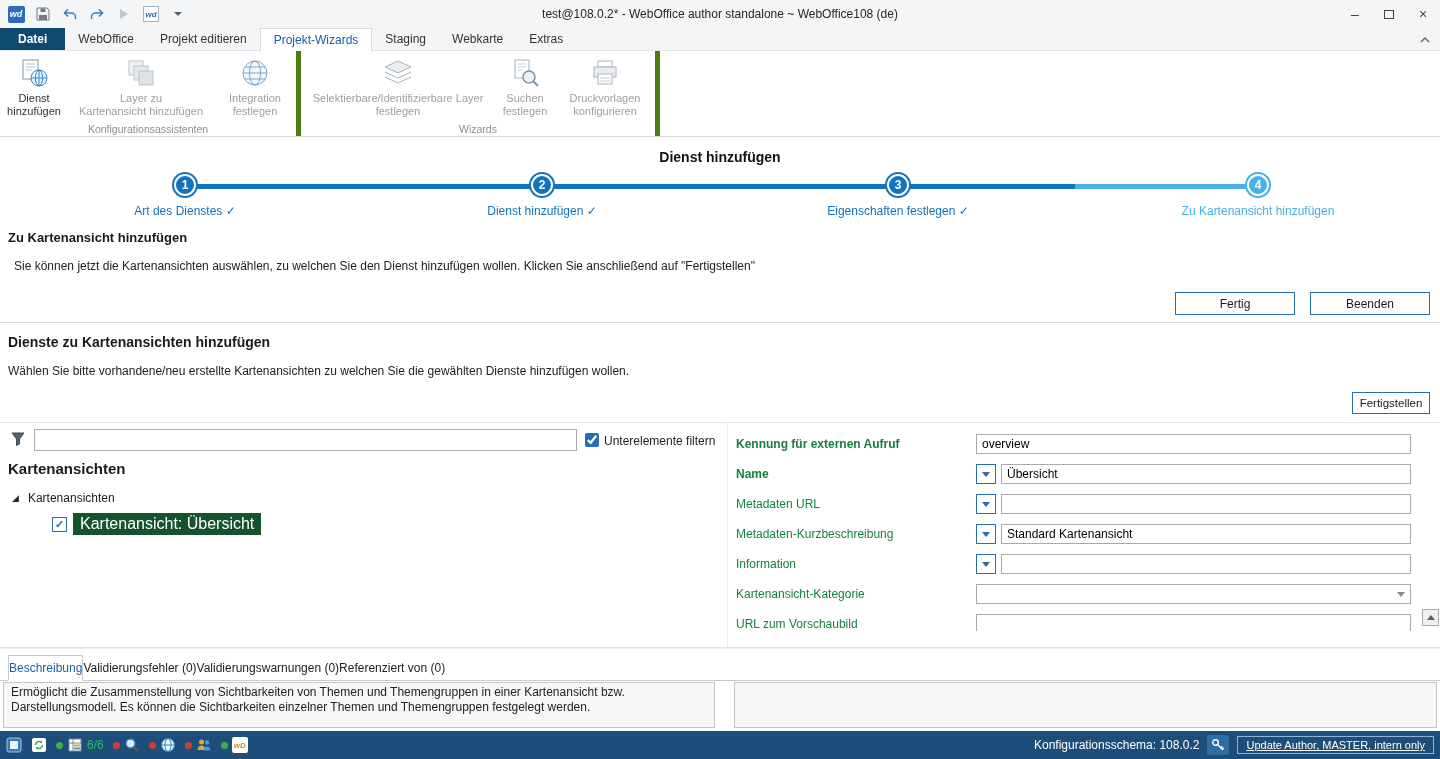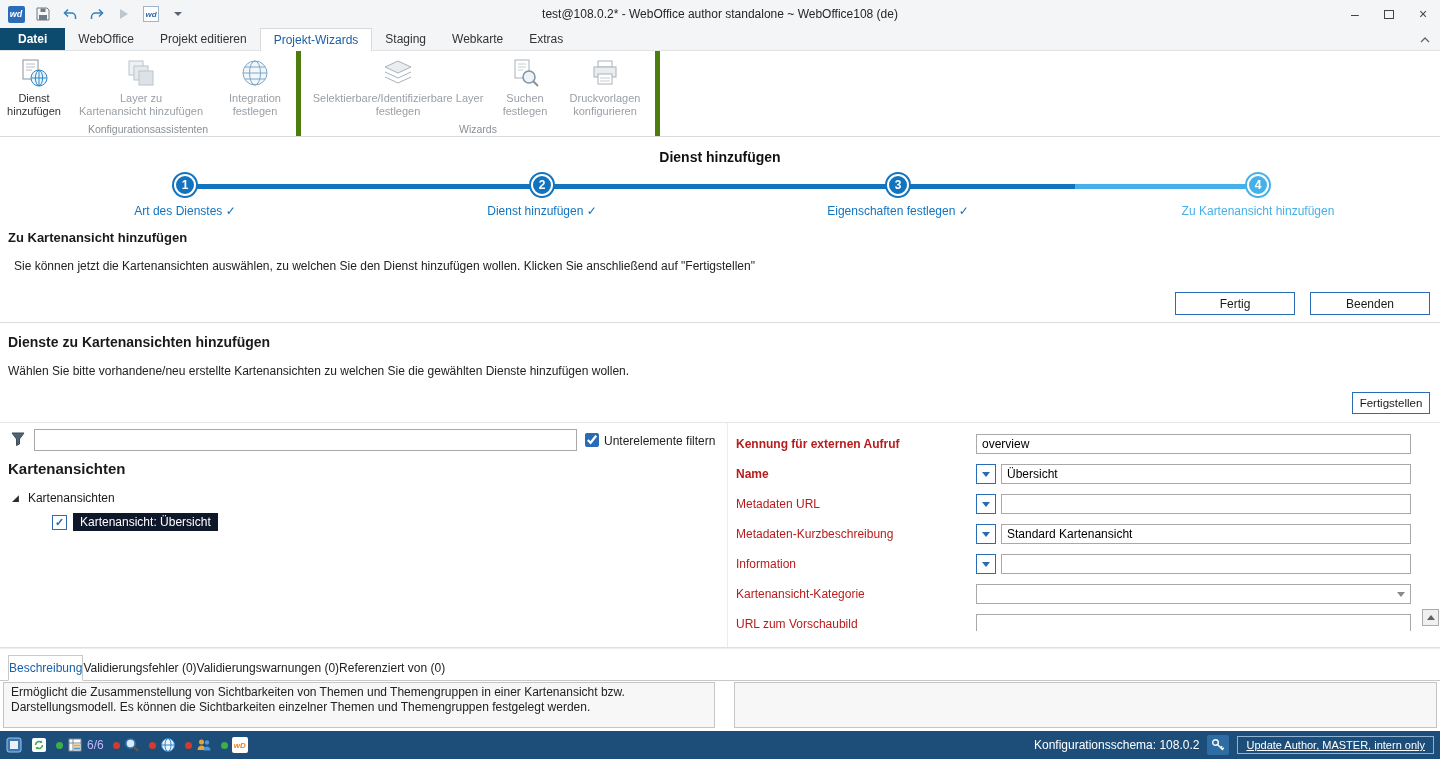--- a/index.html
+++ b/index.html
@@ -62,26 +62,26 @@
   .main-left { position:absolute; left:0; top:0; width:727px; height:100%; }
   .funnel { position:absolute; left:10px; top:8px; }
   .filter-input { position:absolute; left:34px; top:6px; width:543px; height:22px; border:1px solid #a9a9a9; padding:0 5px; font:inherit; font-size:12px; }
   .cb { position:absolute; left:585px; top:10px; width:14px; height:14px; accent-color:#2a6bb5; }
   .cb-label { position:absolute; left:604px; top:11px; color:#222; }
   .ml-heading { position:absolute; left:8px; top:37px; font-size:15px; font-weight:bold; }
   .tree-root { position:absolute; left:12px; top:68px; display:flex; align-items:center; gap:9px; }
   .expander { font-size:9px; color:#2b2b2b; line-height:12px; }
   .tree-child { position:absolute; left:52px; top:90px; display:flex; align-items:center; gap:6px; }
   .cbx-blue { width:15px; height:15px; background:#fff; border:1px solid #2a6bb5; color:#2a6bb5; font-size:11px; font-weight:bold; display:flex; align-items:center; justify-content:center; }
-  .sel-item { background:#0f172a; color:#fff; padding:2px 7px; font-size:12px; }
+  .sel-item { background:#14532d; color:#fff; padding:2px 7px; font-size:16px; }
 
   .main-right { position:absolute; left:727px; top:0; right:0; height:100%; border-left:1px solid #ececec; }
   .form-clip { position:absolute; left:0; top:0; width:693px; height:208px; overflow:hidden; }
   .frow { position:absolute; left:0; width:100%; height:22px; }
-  .flabel { position:absolute; left:8px; top:3px; font-size:12px; color:#b91c1c; white-space:nowrap; }
+  .flabel { position:absolute; left:8px; top:3px; font-size:12px; color:#15803d; white-space:nowrap; }
   .flabel.bold { font-weight:bold; }
   .combo { position:absolute; left:248px; top:0; width:20px; height:20px; background:#fff; border:1px solid #2a6bb5; display:flex; align-items:center; justify-content:center; }
   .tri-dn-blue { width:0; height:0; border-left:4px solid transparent; border-right:4px solid transparent; border-top:5px solid #2a6bb5; }
   .finput { position:absolute; left:273px; top:0; width:410px; height:20px; border:1px solid #a9a9a9; padding:0 5px; font:inherit; font-size:12px; }
   .finput.full { left:248px; width:435px; }
   .fselect { position:absolute; left:248px; top:0; width:435px; height:20px; border:1px solid #a9a9a9; background:#fff; }
   .fselect .tri { position:absolute; right:5px; top:7px; width:0; height:0; border-left:4px solid transparent; border-right:4px solid transparent; border-top:5px solid #8a8a8a; }
   .scroll-up { position:absolute; left:694px; top:186px; width:17px; height:17px; background:#f0f0f0; border:1px solid #ababab; display:flex; align-items:center; justify-content:center; }
   .tri-up-gray { width:0; height:0; border-left:4px solid transparent; border-right:4px solid transparent; border-bottom:5px solid #606060; }
 
@@ -92,21 +92,21 @@
   .btab.selected { border:1px solid #c9c9c9; border-bottom:1px solid #fff; margin-bottom:-1px; background:#fff; color:#1a5fa8; }
   .desc-box { position:absolute; top:33px; left:3px; width:712px; height:46px; border:1px solid #c5c5c5; background:#f7f7f7; padding:2px 7px; line-height:15px; overflow:hidden; color:#222; }
   .right-box { position:absolute; top:33px; left:734px; width:703px; height:46px; border:1px solid #c5c5c5; background:#f7f7f7; }
 
   
   .statusbar { position:absolute; top:731px; left:0; right:0; height:28px; background:#1d4e79; display:flex; align-items:center; padding:0 6px; gap:9px; color:#fff; }
   .sb-item { display:flex; align-items:center; gap:4px; }
   .dot { width:7px; height:7px; border-radius:50%; }
   .dot.green { background:#3fae49; }
   .dot.red { background:#d23b2e; }
-  .sb-count { font-size:12px; color:#c4b5fd; }
+  .sb-count { font-size:12px; color:#22c55e; }
   .wd-status { width:16px; height:16px; background:#fff; border-radius:2px; color:#e8821e; font-size:8px; font-weight:bold; font-style:italic; display:flex; align-items:center; justify-content:center; }
   .sb-right { margin-left:auto; display:flex; align-items:center; gap:8px; }
   .sb-schema { font-size:12px; }
   .key-btn { width:22px; height:20px; background:#2e6da4; display:flex; align-items:center; justify-content:center; border-radius:2px; }
   .update-box { border:1px solid #8fb3d4; padding:2px 8px; font-size:11px; text-decoration:underline; white-space:nowrap; }
 </style>
 </head>
 <body>
 
 <div id="app">

